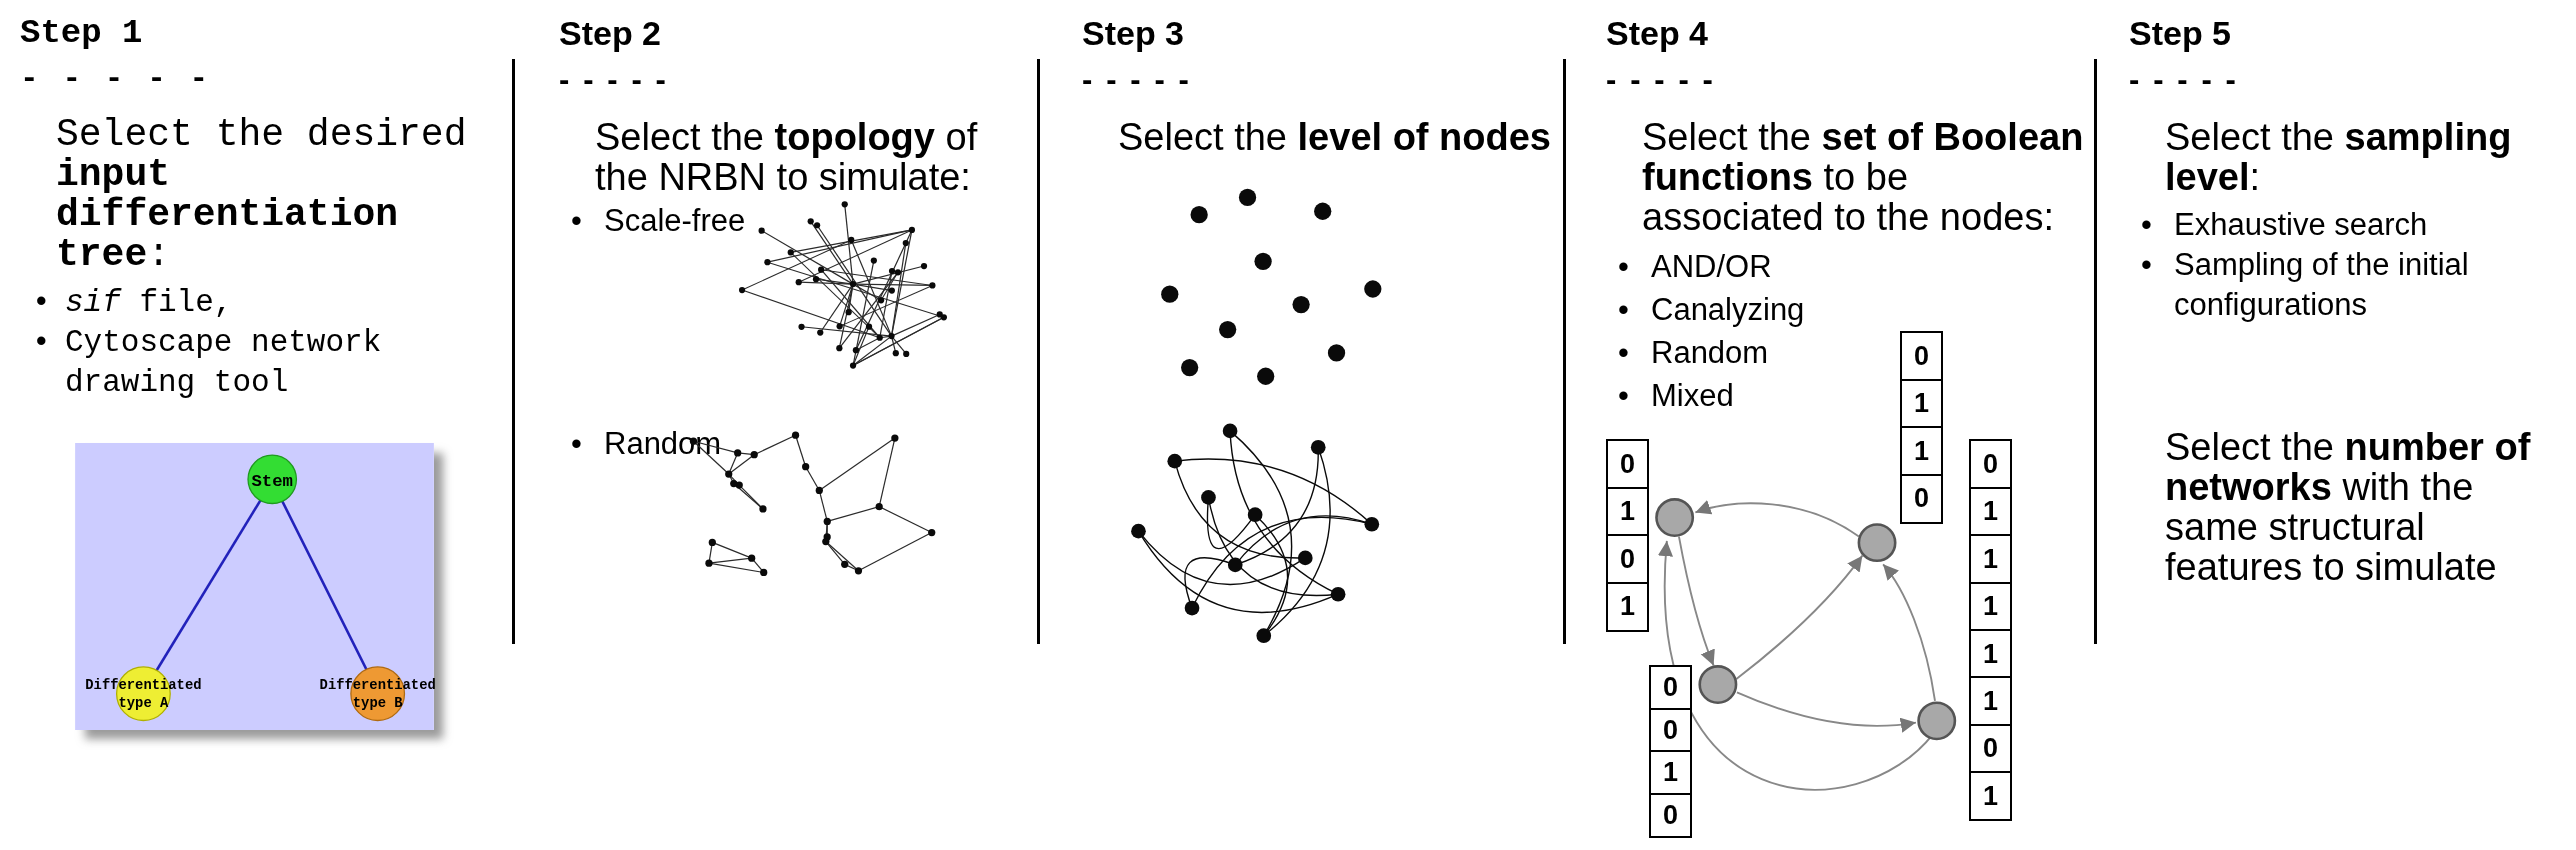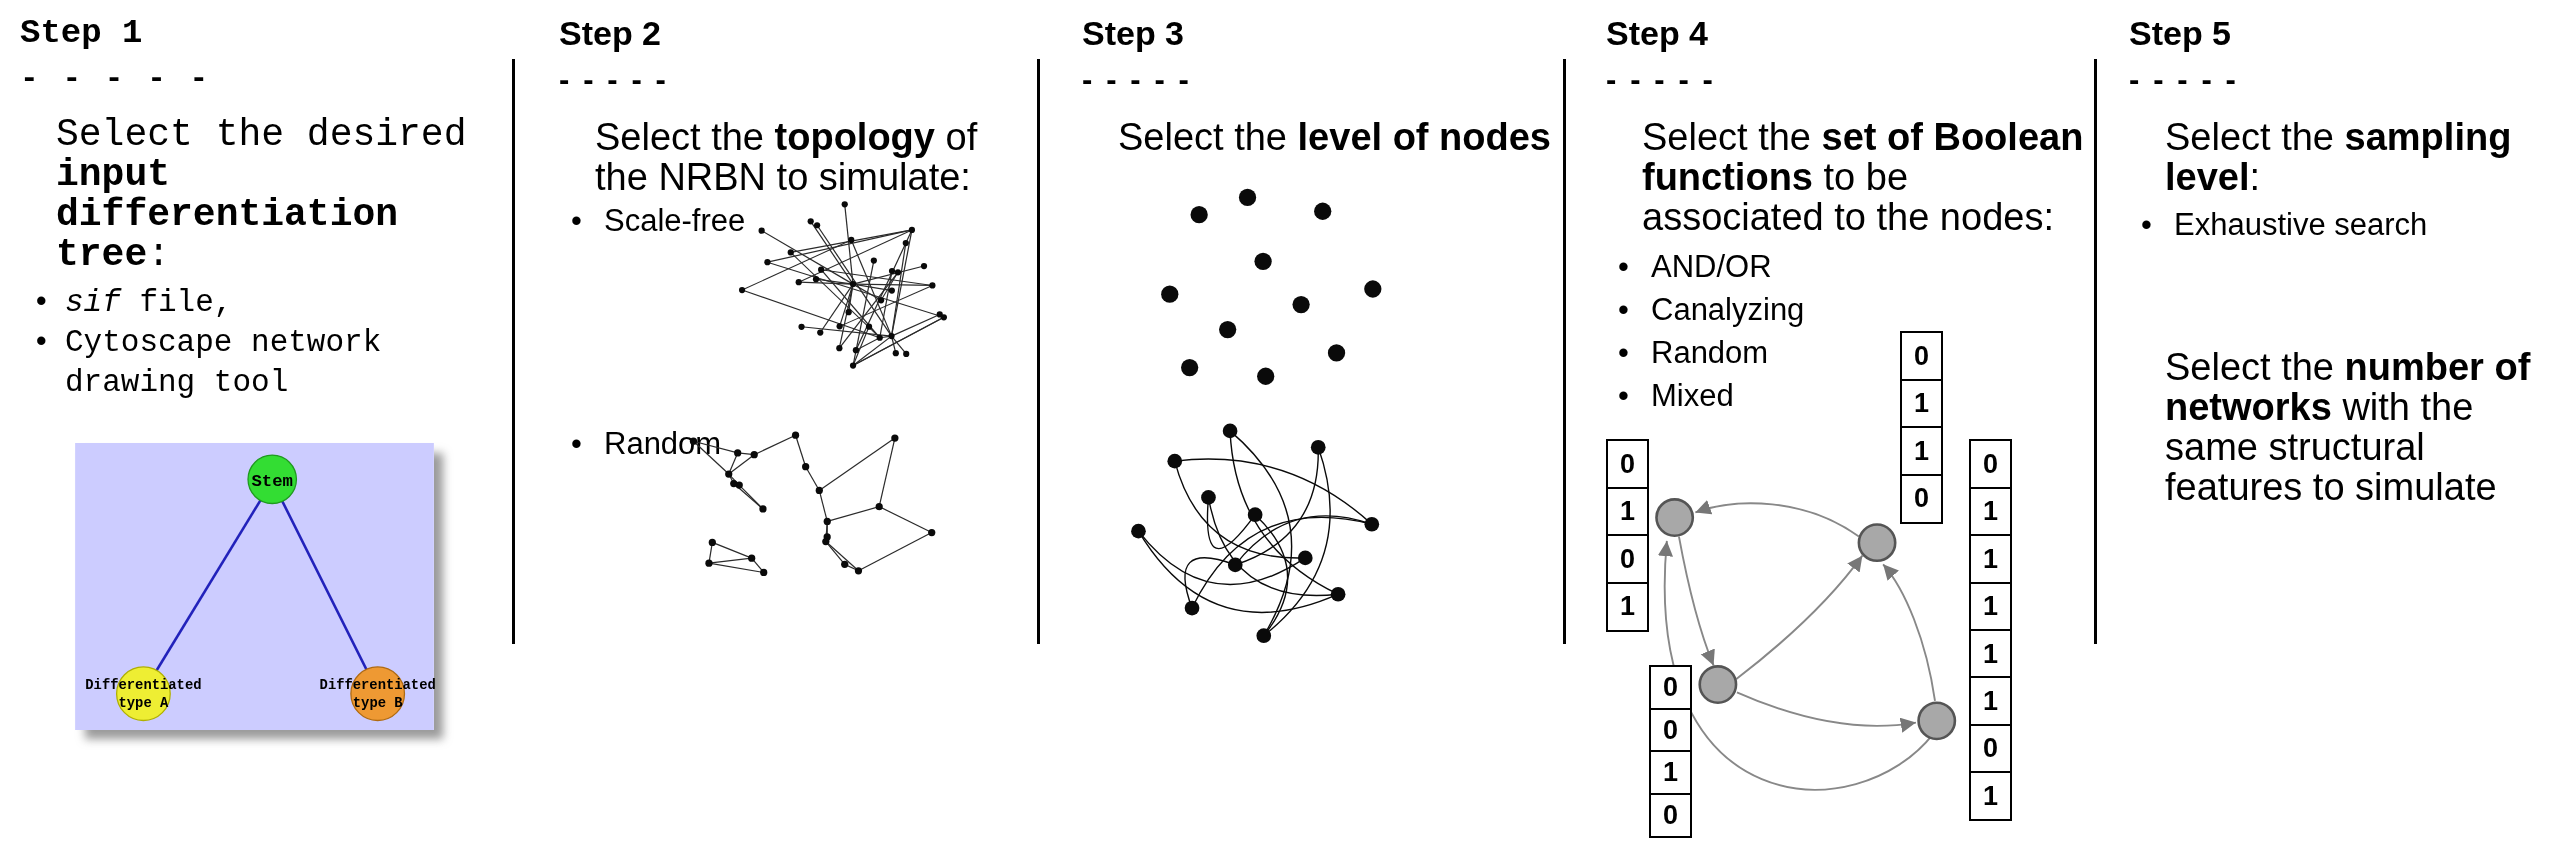--- a/index.html
+++ b/index.html
@@ -324,16 +324,17 @@
 </div>
 
 <div class="divider" style="left:2094px;"></div>
 
 <div class="col" style="left:2129px; width:441px;">
   <div class="step-title">Step 5</div>
   <div class="dashes">- - - - -</div>
   <div class="para"><span>Select the </span><b>sampling level</b><span>:</span></div>
   <ul>
     <li><span>Exhaustive search</span></li>
+    <li><span>Sampling of the initial configurations</span></li>
   </ul>
   <div class="para" style="margin-top:102px;"><span>Select the </span><b>number of networks</b><span> with the same structural features to simulate</span></div>
 </div>
 
 
 </body></html>

